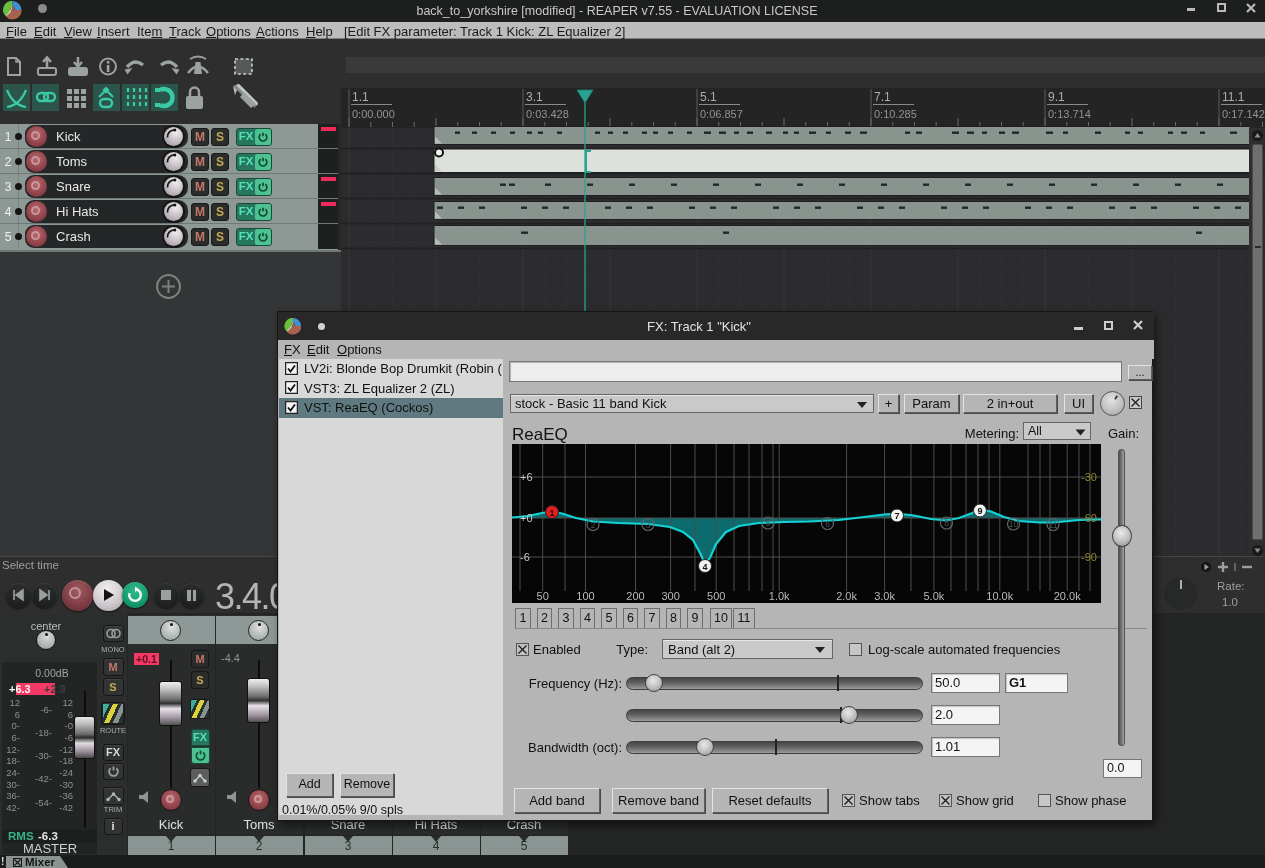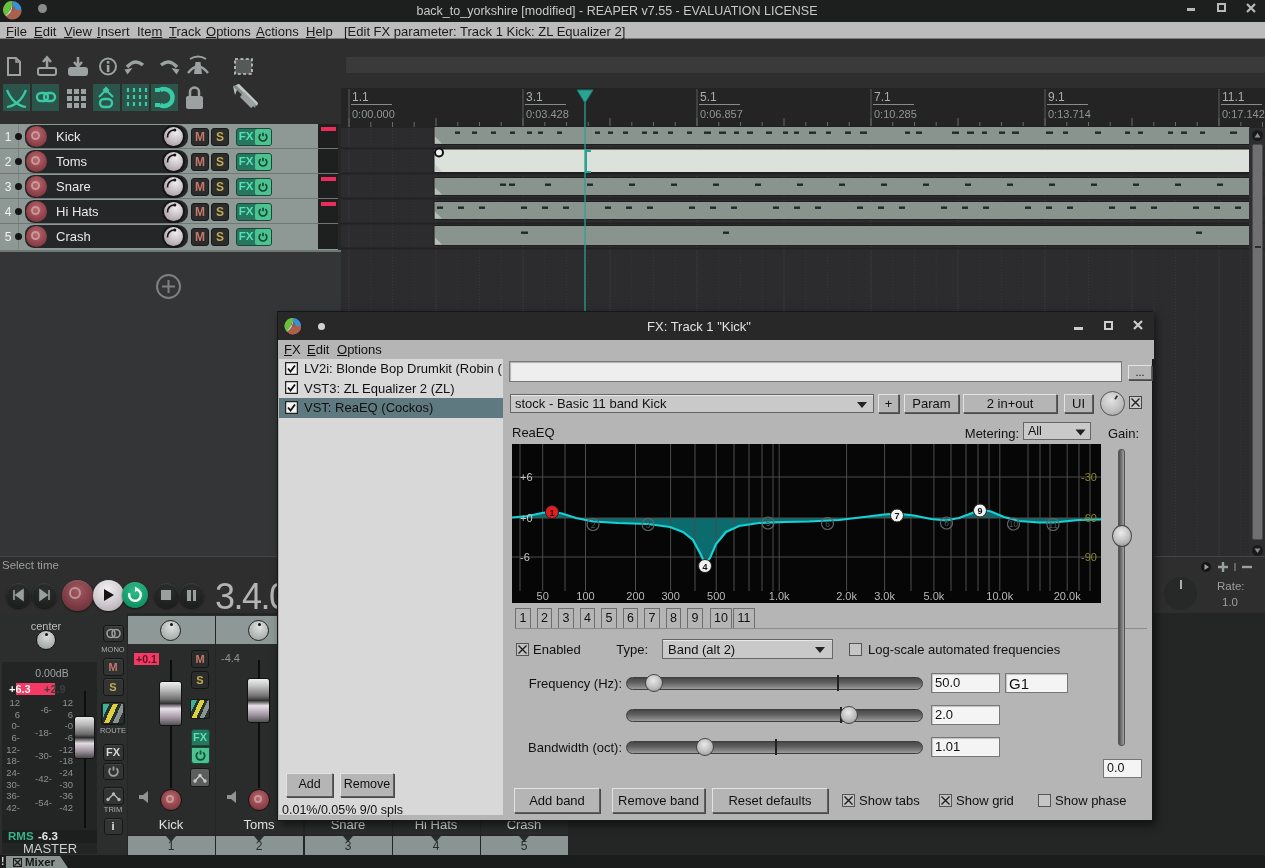--- a/index.html
+++ b/index.html
@@ -850,21 +850,21 @@
       <div class="ab" style="left:786px;top:82px;width:29px;height:19px;background:#b5b5b5;border:1px solid #808080;border-top-color:#e3e3e3;border-left-color:#e3e3e3;border-bottom-color:#5f5f5f;border-right-color:#5f5f5f;box-shadow:1px 1px 0 #4a4a4a;"></div>
       <div class="tx" style="left:800.5px;top:83.5px;transform:translateX(-50%);font-size:13px;color:#111;font-weight:normal;">UI</div>
       <div class="ab" style="left:822px;top:79px;width:25px;height:25px;border-radius:50%;background:radial-gradient(circle at 45% 35%,#e3e3e3,#bdbdbd 60%,#999);border:1px solid #555;"></div>
       <svg class="ab" style="left:822px;top:79px" width="25" height="25">
         <path d="M15 8.2 L17.3 4.8" stroke="#333" stroke-width="1.8"></path>
       </svg>
       <svg class="ab" style="left:851px;top:84px" width="13" height="13">
         <rect x="0.5" y="0.5" width="12" height="12" fill="#c9c9c9" stroke="#444"></rect>
         <path d="M2.5 2.5 l8 8 M10.5 2.5 l-8 8" stroke="#222" stroke-width="1.4"></path>
       </svg>
-      <div class="tx" style="left:234px;top:113px;font-size:13px;color:#111;font-weight:normal;">ReaEQ</div>
+      <div class="tx" style="left:234px;top:113px;font-size:17px;color:#111;font-weight:normal;">ReaEQ</div>
       <div class="tx" style="left:441px;top:114px;width:300px;text-align:right;font-size:13px;color:#111;font-weight:normal;">Metering:</div>
       <div class="ab" style="left:745px;top:110px;width:68px;height:18px;background:#c9c9c9;border:1px solid #666;"></div>
       <div class="tx" style="left:750px;top:112px;font-size:12.5px;color:#111;font-weight:normal;">All</div>
       <svg class="ab" style="left:797px;top:117px" width="11" height="7">
         <path d="M0.5 0.5 h10 l-5 6 z" fill="#222"></path>
       </svg>
       <div class="tx" style="left:830px;top:114px;font-size:13px;color:#111;font-weight:normal;">Gain:</div>
       <svg class="ab" style="left:234px;top:132px" width="589" height="159" viewBox="0 0 589 159">
         <rect x="0" y="0" width="589" height="159" fill="#060606"></rect>
         <path d="M0.0 73.5 L16.0 72.0 L30.0 69.0 L40.0 67.5 L50.0 69.5 L64.0 74.0 L81.0 77.5 L106.0 79.0 L136.0 80.0 L158.0 83.0 L171.0 88.0 L181.0 96.0 L189.0 111.0 L193.0 120.0 L198.0 114.0 L204.0 100.0 L214.0 88.0 L227.0 82.0 L247.0 79.0 L272.0 78.0 L297.0 77.5 L327.0 76.0 L352.0 73.0 L372.0 70.5 L385.0 69.5 L402.0 71.5 L419.0 75.0 L434.0 76.5 L447.0 74.0 L459.0 69.5 L468.0 65.5 L479.0 67.5 L492.0 73.0 L507.0 77.0 L527.0 78.5 L542.0 78.5 L567.0 76.0 L589.0 75.5 L589 74 L0 74 Z" fill="#0b6b6d"></path>
@@ -978,21 +978,21 @@
         <rect x="0.5" y="0.5" width="12" height="12" fill="#c6c6c6" stroke="#555"></rect>
       </svg>
       <div class="tx" style="left:590px;top:330px;font-size:13px;color:#111;font-weight:normal;">Log-scale automated frequencies</div>
       <div class="tx" style="left:44px;top:364px;width:300px;text-align:right;font-size:13px;color:#111;font-weight:normal;">Frequency (Hz):</div>
       <div class="ab" style="left:348px;top:364.5px;width:297px;height:13px;background:linear-gradient(180deg,#474747,#5e5e5e 40%,#8a8a8a 85%,#9e9e9e);border:1px solid #3e3e3e;border-radius:7px;"></div>
       <div class="ab" style="left:559px;top:363px;width:1.5px;height:16px;background:#222;"></div>
       <div class="ab" style="left:367px;top:362px;width:18px;height:18px;border-radius:50%;background:radial-gradient(circle at 45% 35%,#e8e8e8,#bdbdbd 55%,#8a8a8a);border:1px solid #444;"></div>
       <div class="ab" style="left:653px;top:361px;width:69px;height:20px;background:#f4f4f4;border:1px solid #777;box-shadow:inset 1px 1px 1px rgba(0,0,0,0.2);"></div>
       <div class="tx" style="left:657px;top:363px;font-size:13px;color:#111;font-weight:normal;">50.0</div>
       <div class="ab" style="left:727px;top:361px;width:63px;height:20px;background:#f4f4f4;border:1px solid #777;box-shadow:inset 1px 1px 1px rgba(0,0,0,0.2);"></div>
-      <div class="tx" style="left:731px;top:363px;font-size:15px;color:#111;font-weight:normal;text-align:right;">G1</div>
+      <div class="tx" style="left:731px;top:363px;font-size:13px;color:#111;font-weight:bold;text-align:right;">G1</div>
       <div class="ab" style="left:348px;top:396.5px;width:297px;height:13px;background:linear-gradient(180deg,#474747,#5e5e5e 40%,#8a8a8a 85%,#9e9e9e);border:1px solid #3e3e3e;border-radius:7px;"></div>
       <div class="ab" style="left:562px;top:395px;width:1.5px;height:16px;background:#222;"></div>
       <div class="ab" style="left:562px;top:394px;width:18px;height:18px;border-radius:50%;background:radial-gradient(circle at 45% 35%,#e8e8e8,#bdbdbd 55%,#8a8a8a);border:1px solid #444;"></div>
       <div class="ab" style="left:653px;top:393px;width:69px;height:20px;background:#f4f4f4;border:1px solid #777;box-shadow:inset 1px 1px 1px rgba(0,0,0,0.2);"></div>
       <div class="tx" style="left:657px;top:395px;font-size:13px;color:#111;font-weight:normal;">2.0</div>
       <div class="tx" style="left:44px;top:428px;width:300px;text-align:right;font-size:13px;color:#111;font-weight:normal;">Bandwidth (oct):</div>
       <div class="ab" style="left:348px;top:428.5px;width:297px;height:13px;background:linear-gradient(180deg,#474747,#5e5e5e 40%,#8a8a8a 85%,#9e9e9e);border:1px solid #3e3e3e;border-radius:7px;"></div>
       <div class="ab" style="left:497px;top:427px;width:1.5px;height:16px;background:#222;"></div>
       <div class="ab" style="left:418px;top:426px;width:18px;height:18px;border-radius:50%;background:radial-gradient(circle at 45% 35%,#e8e8e8,#bdbdbd 55%,#8a8a8a);border:1px solid #444;"></div>
       <div class="ab" style="left:653px;top:425px;width:69px;height:20px;background:#f4f4f4;border:1px solid #777;box-shadow:inset 1px 1px 1px rgba(0,0,0,0.2);"></div>

